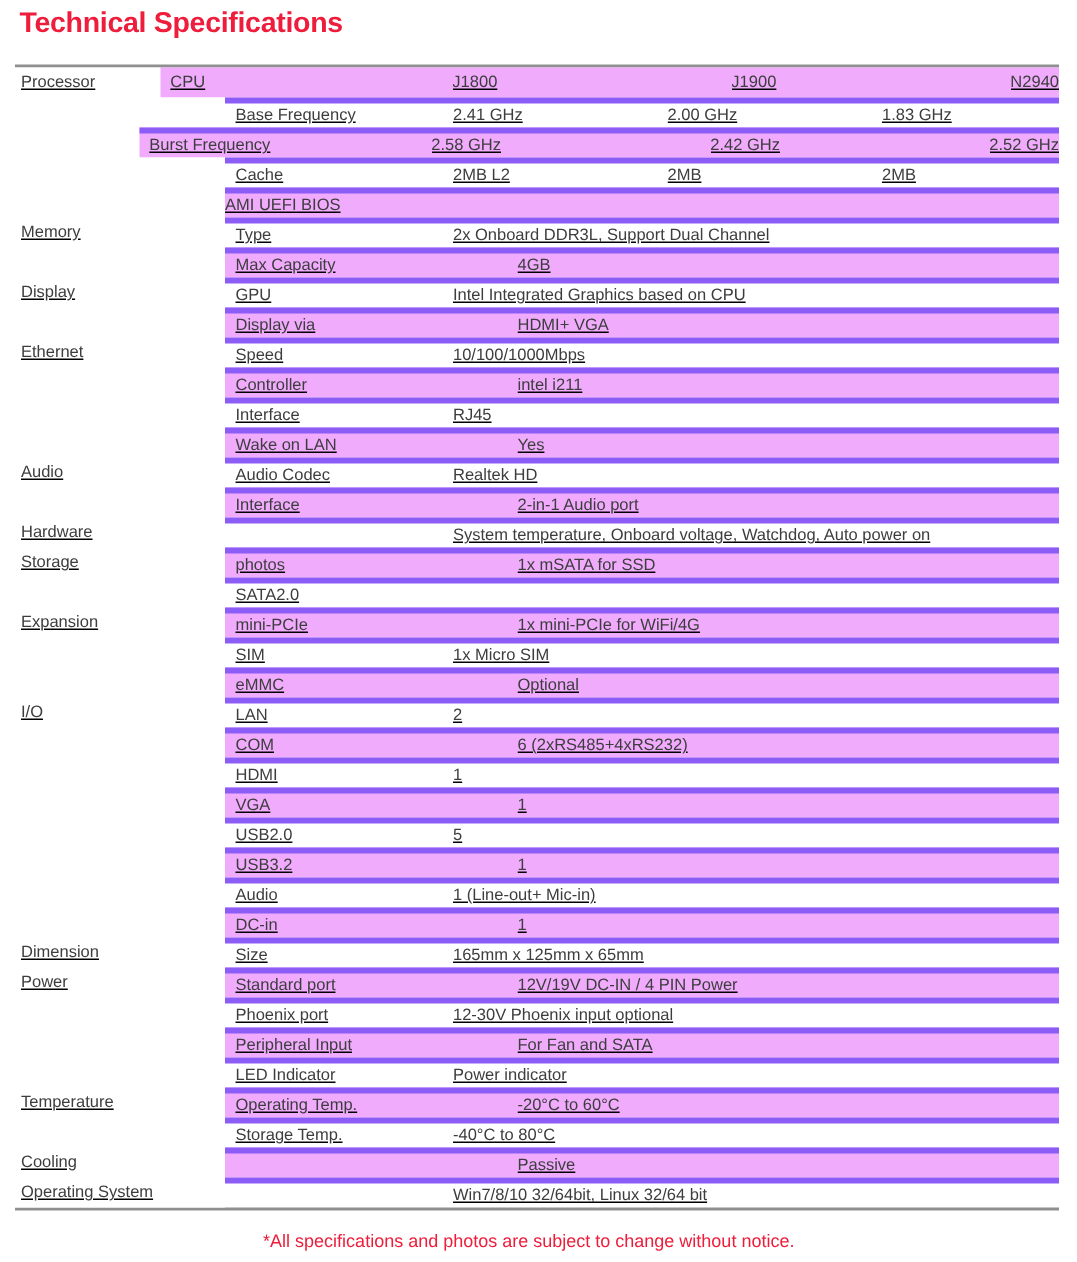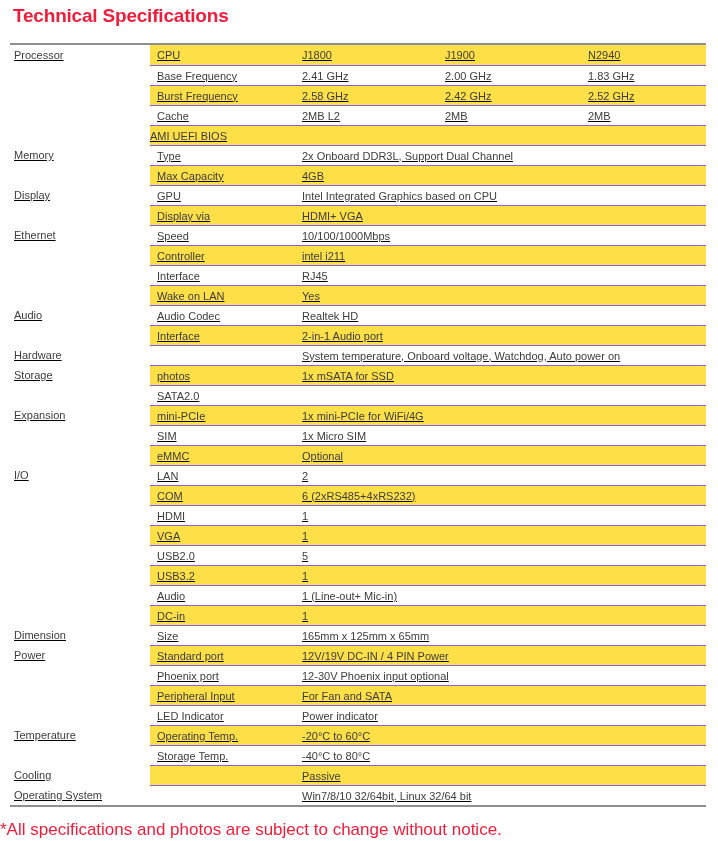--- a/index.html
+++ b/index.html
@@ -49,34 +49,34 @@
   .cat {
     width: 140px;
     padding-left: 4px;
     background: #ffffff;
   }
   .shade {
     flex: 1;
     display: flex;
     align-items: stretch;
     box-sizing: border-box;
-    border-top: 1px solid #8b5cf6;
+    border-top: 4px solid #8b5cf6;
   }
   .row:first-child .shade { border-top: none; }
-  .shade.alt { background: #fde047; }
+  .shade.alt { background: #f0abfc; gap: 43px; }
   .sub {
     width: 152px;
     padding-left: 7px;
   }
   .val3 { width: 143px; }
   .val-last { flex: 1; }
   .footnote {
     margin: 13px 13px 0 0;
-    text-align: left;
-    font-size: 17px;
+    text-align: center;
+    font-size: 12px;
     color: #ee1d3b;
   }
 </style>
 </head>
 <body>
 
 <div class="page">
   <h1 class="title">Technical Specifications</h1>
 
   <div class="spec-table">

